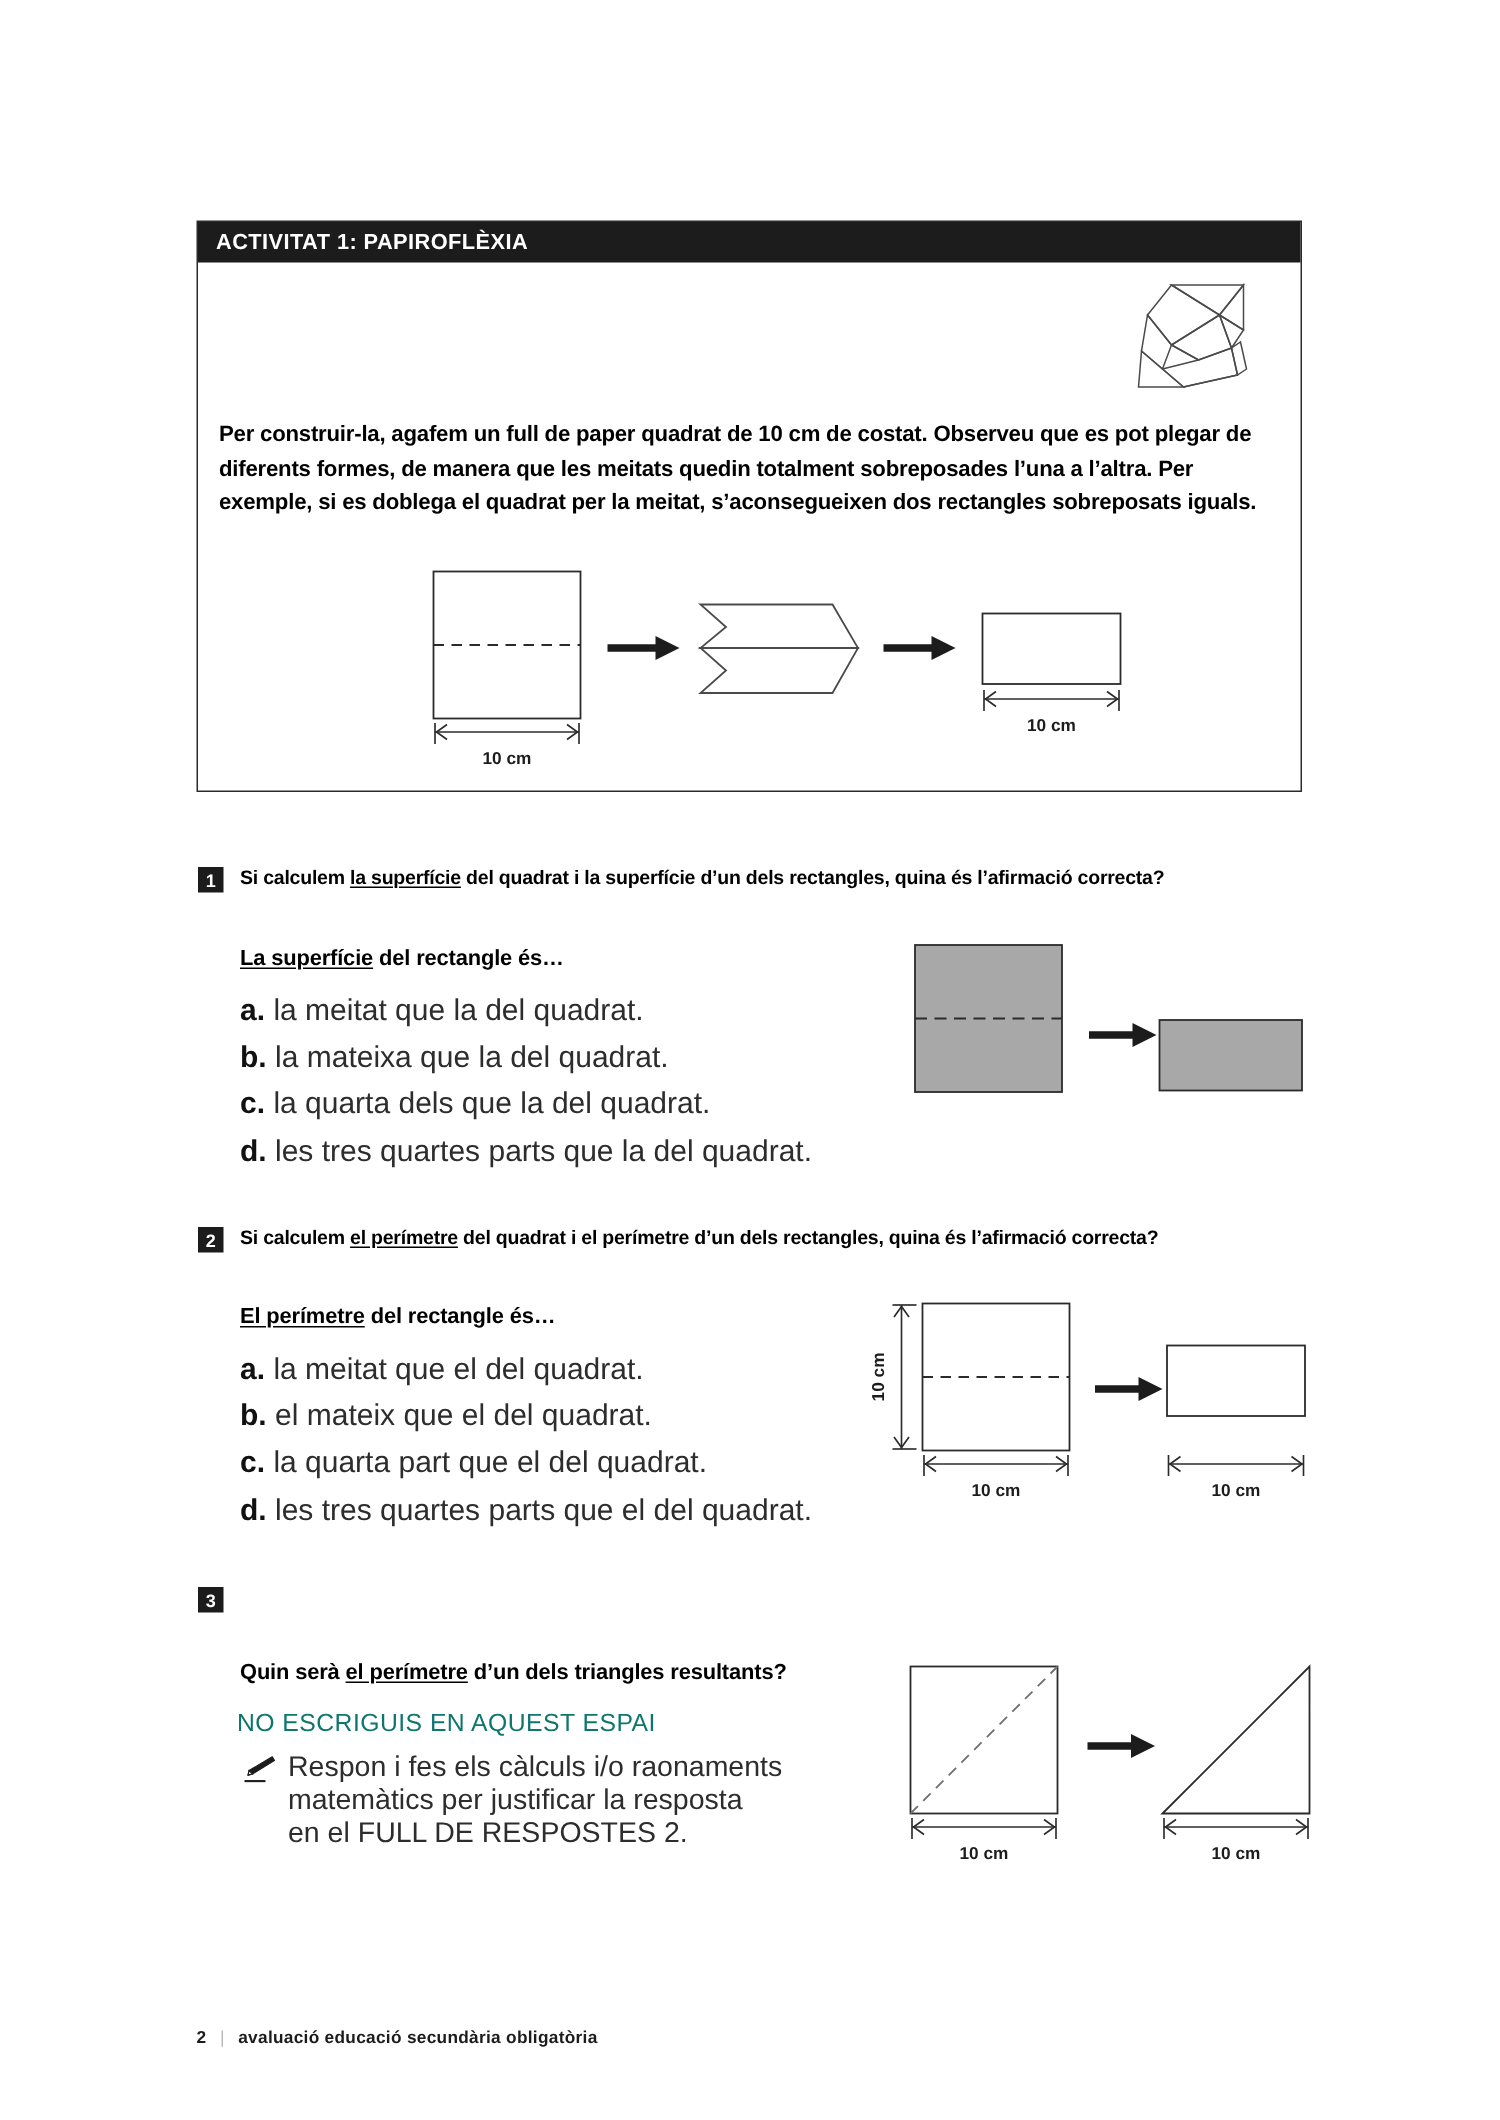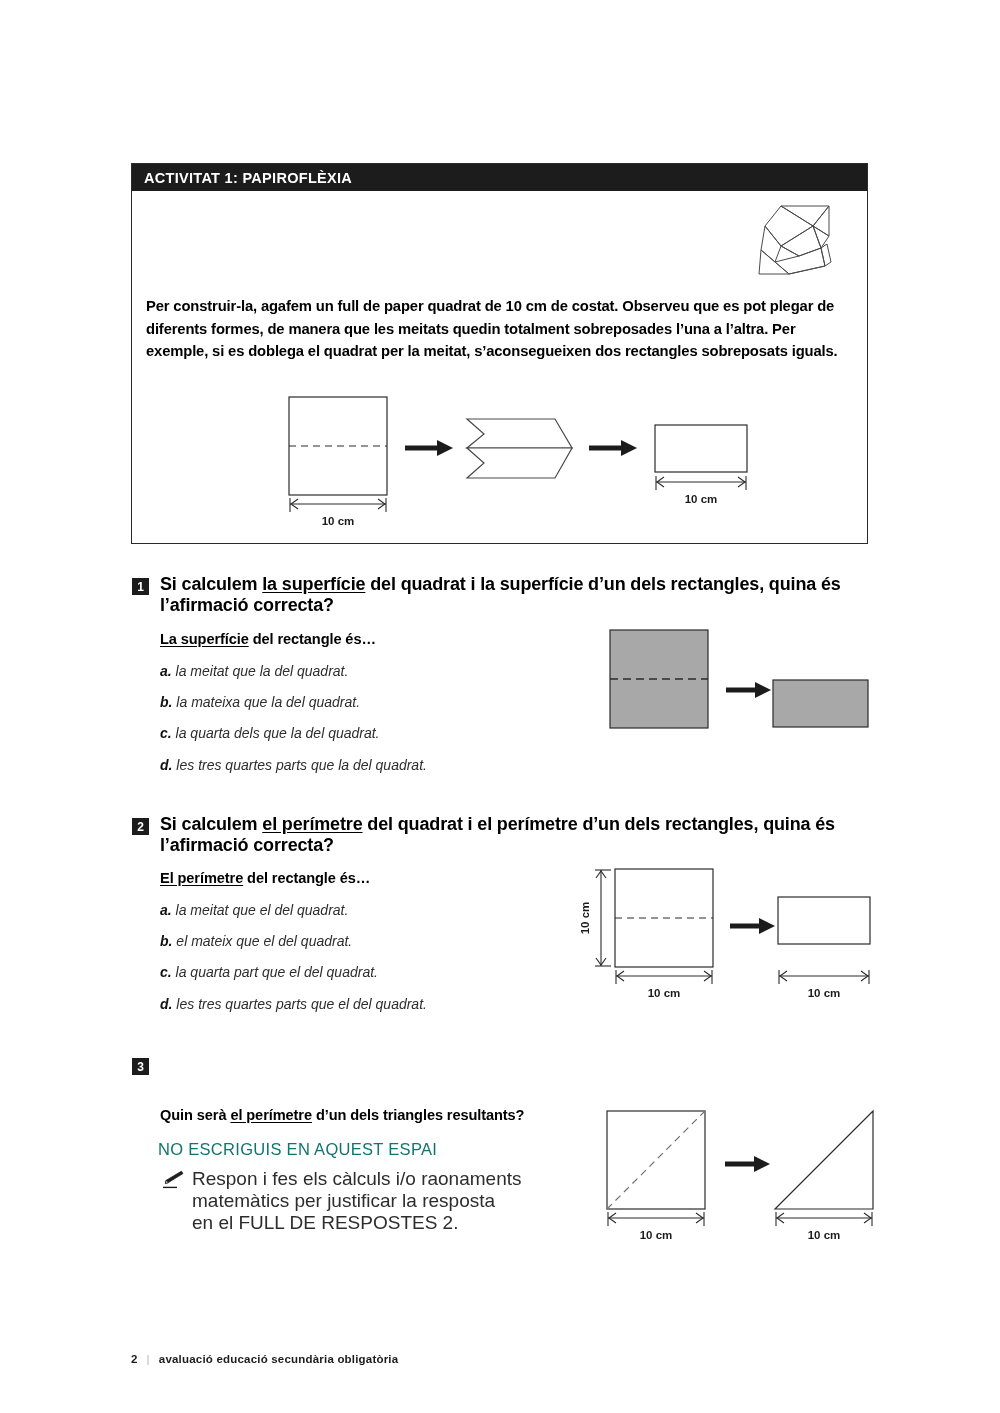--- a/index.html
+++ b/index.html
@@ -13,21 +13,21 @@
     position: relative;
     overflow: hidden;
   }
 
   .page { position: absolute; left: 0; top: 0; width: 1000px; height: 1413px; }
 
   
   .activity-box {
     position: absolute;
     left: 131px;
-    top: 163px;
+    top: 147px;
     width: 737px;
     height: 381px;
     border: 1.5px solid #2b2b2b;
     background: #fff;
   }
   .activity-header {
     position: absolute;
     left: 0; top: 0;
     width: 100%;
     height: 27px;
@@ -85,38 +85,37 @@
     font-weight: bold;
     font-size: 12px;
     display: flex;
     align-items: center;
     justify-content: center;
     line-height: 1;
   }
   .qstem {
     position: absolute;
     font-weight: bold;
-    font-size: 18px;
+    font-size: 13px;
     line-height: 21px;
     letter-spacing: -0.15px;
   }
   .qlead {
     position: absolute;
     font-weight: bold;
     font-size: 14.6px;
     letter-spacing: -0.1px;
   }
   .qlead u { text-decoration: underline; text-underline-offset: 2px; }
   .qstem u { text-decoration: underline; text-underline-offset: 2px; }
   .opt {
     position: absolute;
-    font-size: 14px;
+    font-size: 20px;
     color: #2d2d2d;
     white-space: nowrap;
-    font-style: italic;
   }
   .opt b { color: #111; font-weight: bold; }
 
   
   .noescriguis {
     position: absolute;
     font-size: 16.5px;
     font-weight: normal;
     color: #0f766e;
     letter-spacing: 0.3px;

